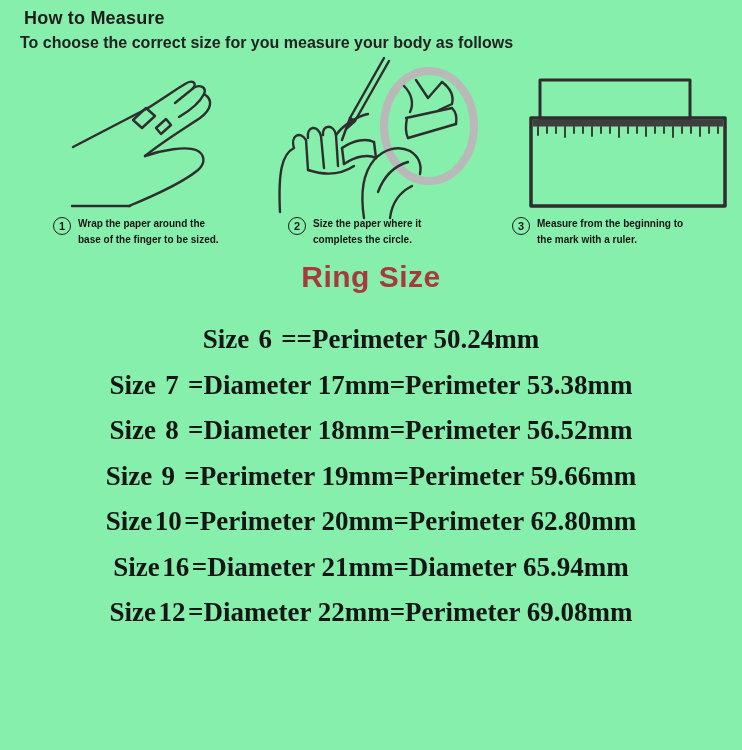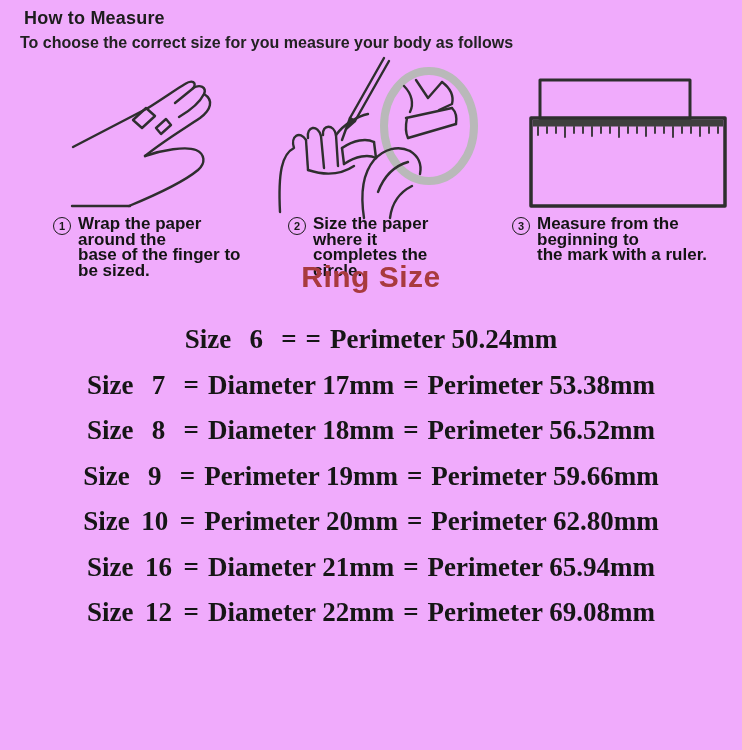--- a/index.html
+++ b/index.html
@@ -1,19 +1,19 @@
 <!DOCTYPE html>
 <html><head>
 <meta charset="utf-8">
 <style>
   html,body{margin:0;padding:0;background:#ffffff;}
   .page{
     position:relative;
     width:742px;height:750px;
-    background:#f0abfc;
+    background:#86efac;
     overflow:hidden;
     font-family:"Liberation Sans", sans-serif;
   }
   .page-title{
     position:absolute;left:24px;top:8px;margin:0;
     font-size:18px;font-weight:700;color:#1d1d1d;letter-spacing:.2px;
   }
   .page-subtitle{
     position:absolute;left:20px;top:34px;margin:0;
     font-size:16px;font-weight:700;color:#222;
@@ -21,32 +21,32 @@
   .illus{position:absolute;}
   .illus path,.illus rect.outline,.illus ellipse{fill:none;stroke:#2e2e2e;stroke-width:2.4;stroke-linecap:round;stroke-linejoin:round;}
   .step-caption{
     position:absolute;top:216px;display:flex;gap:7px;align-items:flex-start;
   }
   .badge{
     flex:none;width:16px;height:16px;margin-top:1px;
     border:1.7px solid #1a1a1a;border-radius:50%;
     font-size:11px;line-height:16px;font-weight:700;text-align:center;color:#1a1a1a;
   }
-  .cap-lines{font-size:17px;line-height:15.5px;font-weight:700;color:#141414;}
+  .cap-lines{font-size:10px;line-height:15.5px;font-weight:700;color:#141414;}
   .cap-line{display:block;}
   .ring-size-title{
     position:absolute;left:0;top:260px;width:100%;margin:0;
     text-align:center;font-size:30px;font-weight:700;color:#a83a3e;letter-spacing:.5px;
   }
   .size-table{
     position:absolute;left:0;top:317px;width:100%;
     display:flex;flex-direction:column;
   }
   .size-row{
-    display:flex;justify-content:center;align-items:center;gap:9px;
+    display:flex;justify-content:center;align-items:center;
     height:45.5px;
     font-family:"Liberation Serif", serif;font-weight:700;font-size:27px;color:#161616;
   }
   .size-num{min-width:32px;text-align:center;}
 </style>
 </head>
 <body>
 
 <div class="page">
 
@@ -167,21 +167,21 @@
         <span class="diam">Perimeter 20mm</span>
         <span class="eq">=</span>
         <span class="perim">Perimeter 62.80mm</span>
       </div>
       <div class="size-row">
         <span class="size-word">Size</span>
         <span class="size-num">16</span>
         <span class="eq">=</span>
         <span class="diam">Diameter 21mm</span>
         <span class="eq">=</span>
-        <span class="perim">Perimeter 65.94mm</span>
+        <span class="perim">Diameter 65.94mm</span>
       </div>
       <div class="size-row">
         <span class="size-word">Size</span>
         <span class="size-num">12</span>
         <span class="eq">=</span>
         <span class="diam">Diameter 22mm</span>
         <span class="eq">=</span>
         <span class="perim">Perimeter 69.08mm</span>
       </div>
     </div>

